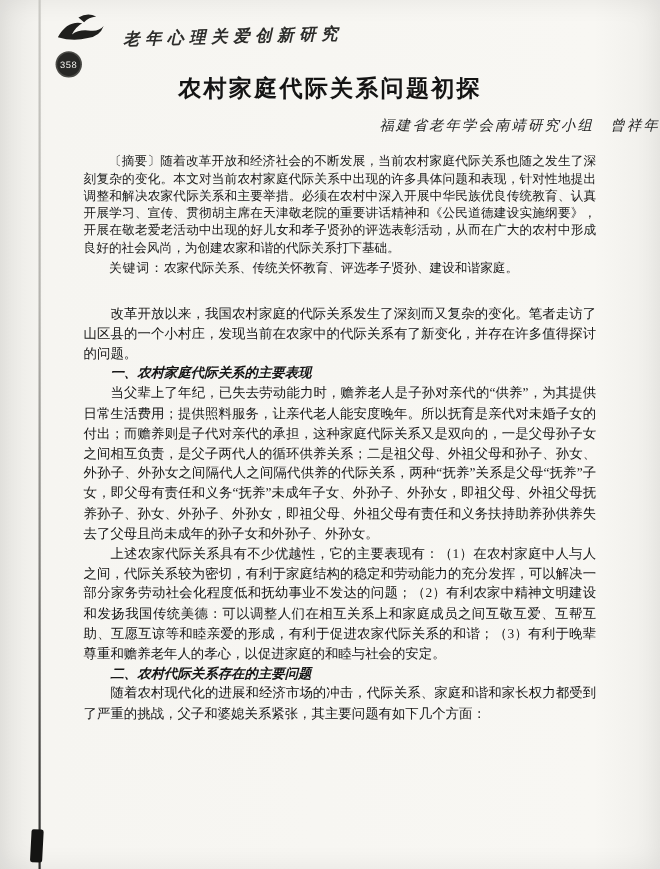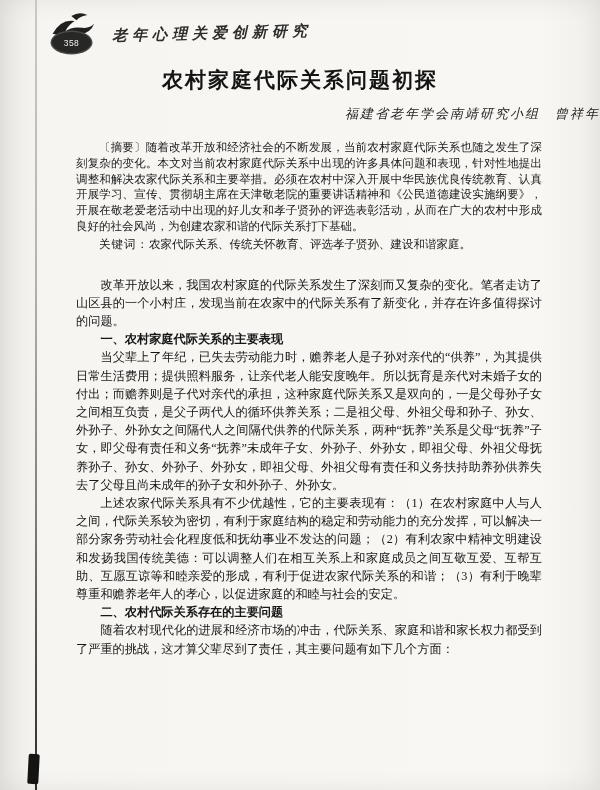--- a/index.html
+++ b/index.html
@@ -21,21 +21,21 @@
     opacity:.85;
   }
   .scan-blob {
     position:absolute; left:28px; bottom:6px; width:11px; height:30px;
     background:#141413; border-radius:2px; transform:rotate(3deg);
   }
   
   .header { position:relative; height:56px; margin:10px 0 0 42px; }
   .bird { position:absolute; left:4px; top:0; }
   .badge {
-    position:absolute; left:10px; top:22px; width:39px; height:21px; border-radius:50%;
+    position:absolute; left:10px; top:38px; width:21px; height:21px; border-radius:50%;
     background:#272725; color:#f4f3ef; font-size:8.5px; letter-spacing:.5px;
     display:flex; align-items:center; justify-content:center;
     font-family:"Liberation Sans","DejaVu Sans",sans-serif;
     box-shadow:0 0 0 1.5px #4a4a46;
   }
   .script {
     position:absolute; left:70px; top:14px;
     font-size:15px; font-style:italic; font-weight:bold;
     letter-spacing:5px; color:#2d2d2b; transform:rotate(-1.5deg);
   }
@@ -59,20 +59,21 @@
   .kw-label { letter-spacing:1px; }
   .bodytext {
     margin-top:23px; font-size:12.2px; line-height:18.2px;
     text-align:justify; color:#161616;
   }
   .bodytext p { text-indent:2em; }
   .bodytext p.heading {
     font-weight:bold;
     font-family:"Liberation Sans","DejaVu Sans",sans-serif;
     font-size:12.2px;
+    font-style:italic;
   }
 </style>
 </head>
 <body>
 
 <div class="page">
 
   <div class="scan-edge"></div>
   <div class="scan-blob"></div>
 
@@ -96,18 +97,18 @@
       <p class="abs"><span class="abs-label">〔摘要〕</span><span>随着改革开放和经济社会的不断发展，当前农村家庭代际关系也随之发生了深刻复杂的变化。本文对当前农村家庭代际关系中出现的许多具体问题和表现，针对性地提出调整和解决农家代际关系和主要举措。必须在农村中深入开展中华民族优良传统教育、认真开展学习、宣传、贯彻胡主席在天津敬老院的重要讲话精神和《公民道德建设实施纲要》，开展在敬老爱老活动中出现的好儿女和孝子贤孙的评选表彰活动，从而在广大的农村中形成良好的社会风尚，为创建农家和谐的代际关系打下基础。</span></p>
       <p class="keywords"><span class="kw-label">关键词：</span><span>农家代际关系、传统关怀教育、评选孝子贤孙、建设和谐家庭。</span></p>
     </div>
 
     <div class="bodytext">
       <p>改革开放以来，我国农村家庭的代际关系发生了深刻而又复杂的变化。笔者走访了山区县的一个小村庄，发现当前在农家中的代际关系有了新变化，并存在许多值得探讨的问题。</p>
       <p class="heading">一、农村家庭代际关系的主要表现</p>
       <p>当父辈上了年纪，已失去劳动能力时，赡养老人是子孙对亲代的“供养”，为其提供日常生活费用；提供照料服务，让亲代老人能安度晚年。所以抚育是亲代对未婚子女的付出；而赡养则是子代对亲代的承担，这种家庭代际关系又是双向的，一是父母孙子女之间相互负责，是父子两代人的循环供养关系；二是祖父母、外祖父母和孙子、孙女、外孙子、外孙女之间隔代人之间隔代供养的代际关系，两种“抚养”关系是父母“抚养”子女，即父母有责任和义务“抚养”未成年子女、外孙子、外孙女，即祖父母、外祖父母抚养孙子、孙女、外孙子、外孙女，即祖父母、外祖父母有责任和义务扶持助养孙供养失去了父母且尚未成年的孙子女和外孙子、外孙女。</p>
       <p>上述农家代际关系具有不少优越性，它的主要表现有：（1）在农村家庭中人与人之间，代际关系较为密切，有利于家庭结构的稳定和劳动能力的充分发挥，可以解决一部分家务劳动社会化程度低和抚幼事业不发达的问题；（2）有利农家中精神文明建设和发扬我国传统美德：可以调整人们在相互关系上和家庭成员之间互敬互爱、互帮互助、互愿互谅等和睦亲爱的形成，有利于促进农家代际关系的和谐；（3）有利于晚辈尊重和赡养老年人的孝心，以促进家庭的和睦与社会的安定。</p>
       <p class="heading">二、农村代际关系存在的主要问题</p>
-      <p>随着农村现代化的进展和经济市场的冲击，代际关系、家庭和谐和家长权力都受到了严重的挑战，这才算父辈尽到了责任，其主要问题有如下几个方面：</p>
+      <p>随着农村现代化的进展和经济市场的冲击，代际关系、家庭和谐和家长权力都受到了严重的挑战，父子和婆媳关系紧张，其主要问题有如下几个方面：</p>
     </div>
 
   </div>
 
 </div>
 
 </body></html>

